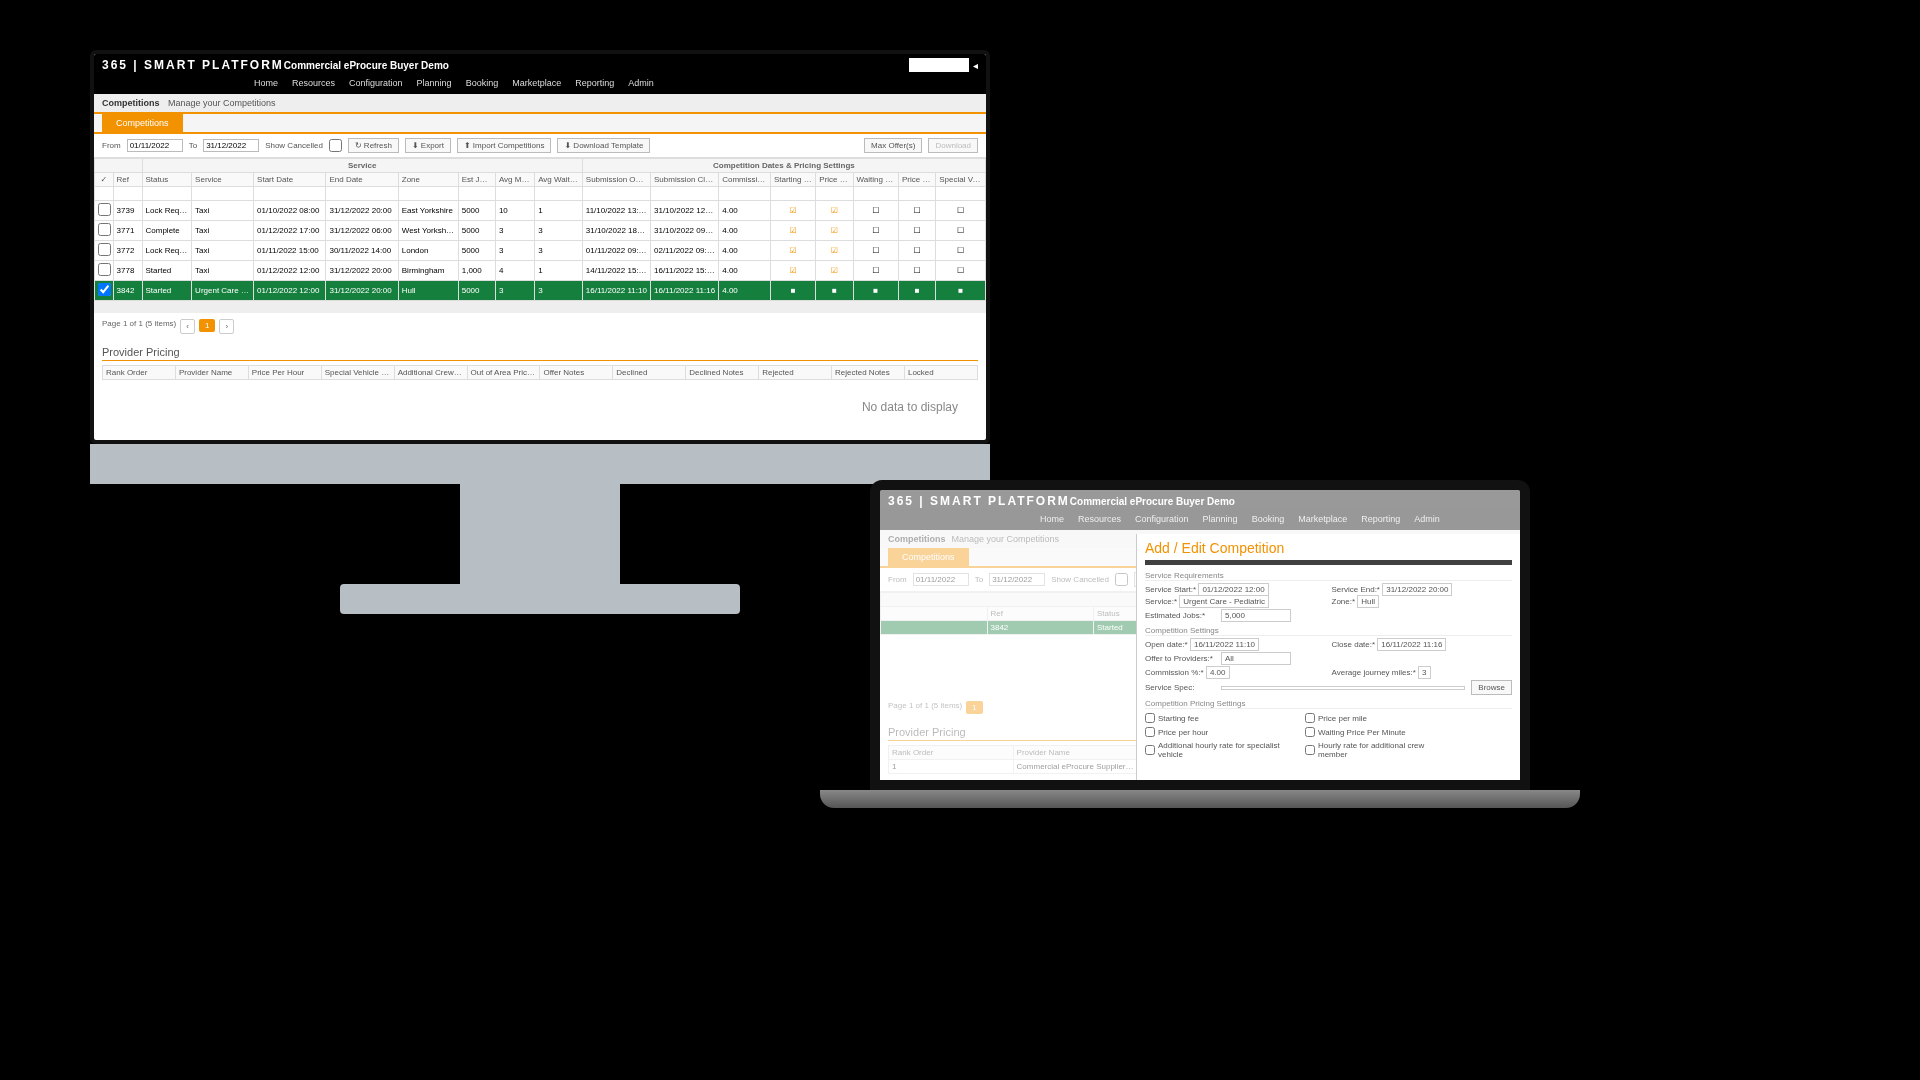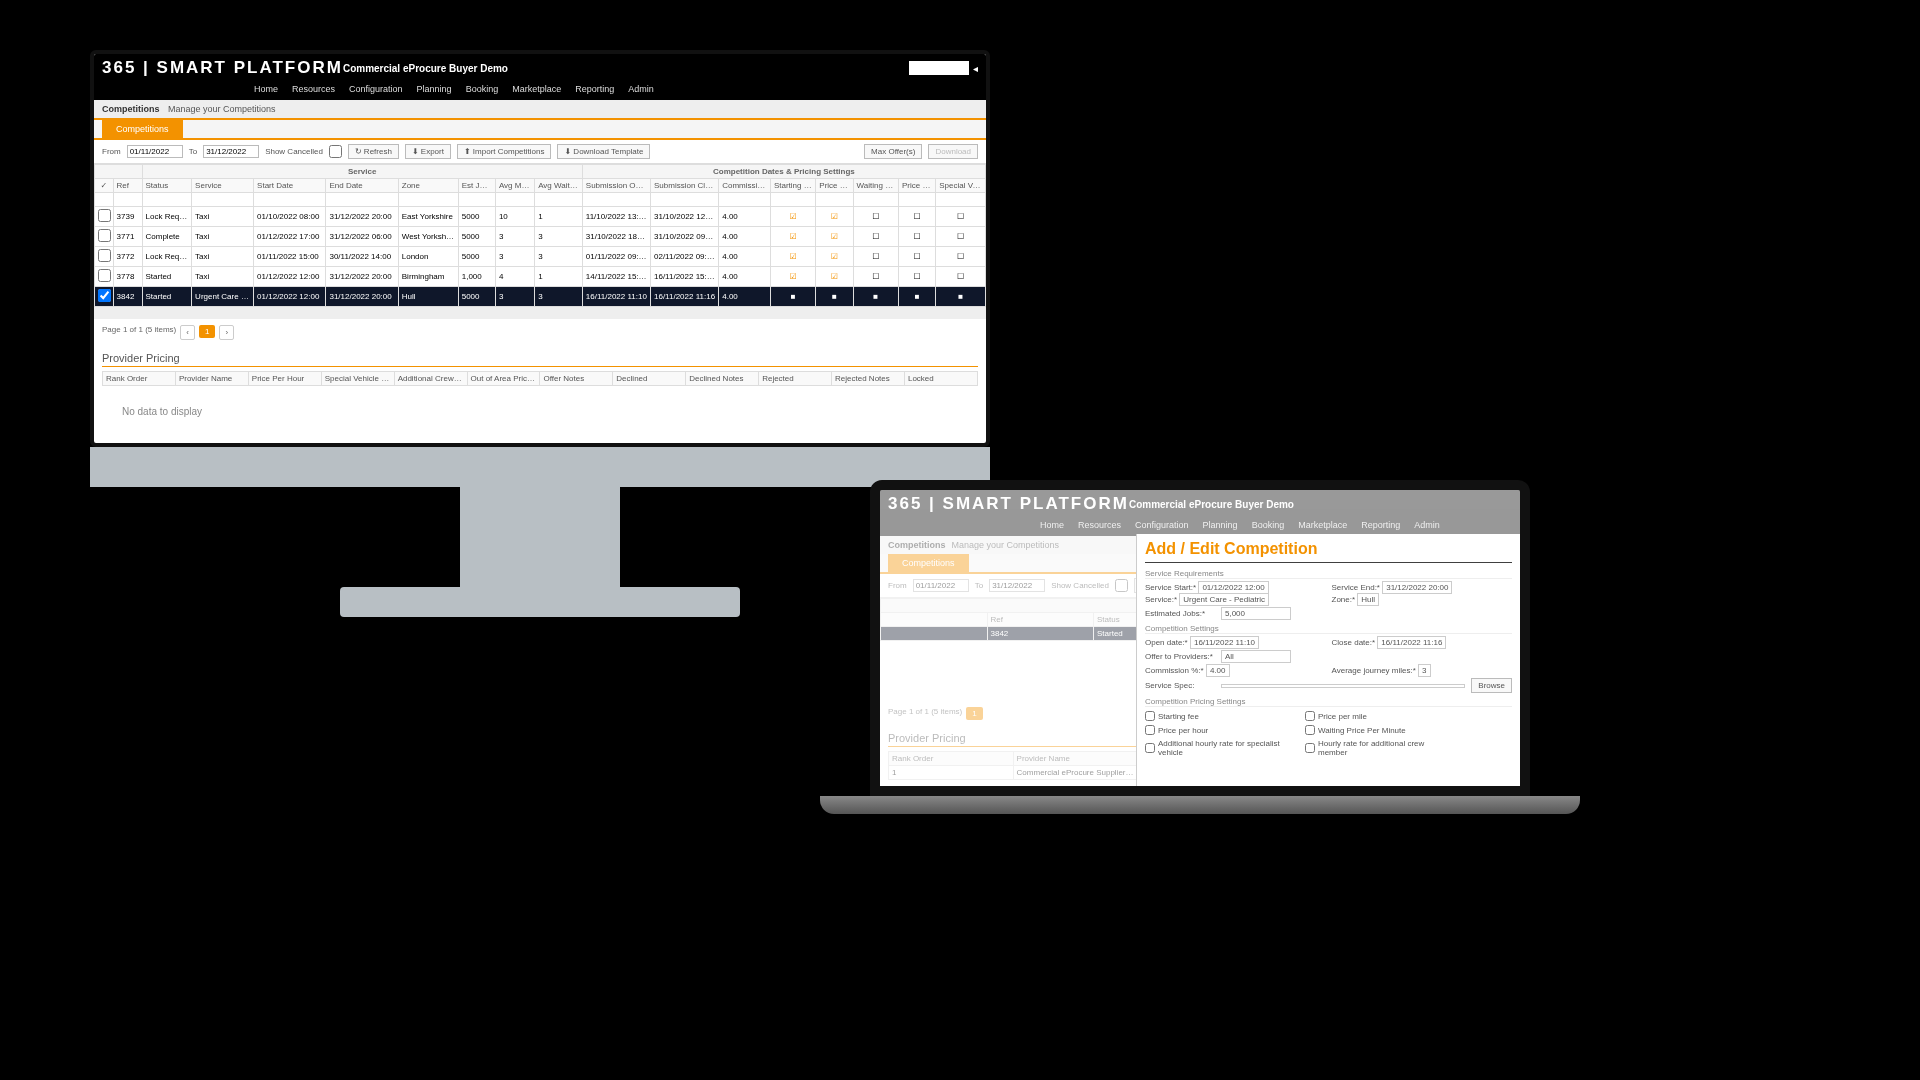--- a/index.html
+++ b/index.html
@@ -1,20 +1,20 @@
 <!DOCTYPE html>
 <html><head>
 <meta charset="utf-8">
 <style>
 *{box-sizing:border-box;margin:0;padding:0;font-family:Arial,Helvetica,sans-serif}
 body{background:#000;width:1920px;height:1080px;position:relative;overflow:hidden}
 .desktop{position:absolute;left:90px;top:50px;width:900px}
 .screen{background:#fff;border:4px solid #111;border-radius:6px;overflow:hidden}
 .header{background:#000;color:#fff;display:flex;align-items:center;padding:4px 8px;font-size:10px}
-.logo{font-weight:bold;letter-spacing:2px;font-size:17px}
+.logo{font-weight:bold;letter-spacing:2px;font-size:12px}
 .title{font-weight:bold}
 .search{background:#fff;width:60px;height:14px;margin-left:auto}
 .menu{background:#000;color:#ddd;display:flex;gap:14px;padding:2px 160px 6px;font-size:9px}
 .menu span{cursor:pointer}
 .subhdr{background:#eee;padding:4px 8px;font-size:9px;color:#555}
 .subhdr b{color:#333;margin-right:6px}
 .ohr{height:2px;background:#f39200}
 .tabrow{background:#f5f5f5;padding:0 8px;display:flex;gap:4px}
 .tab{background:#f39200;color:#fff;padding:4px 14px;font-size:9px}
 .obar{background:#f39200;height:2px}
@@ -22,39 +22,39 @@
 .toolbar input[type=text]{width:56px;font-size:8px;padding:1px 2px;border:1px solid #bbb}
 .btn{border:1px solid #bbb;background:#f8f8f8;padding:2px 6px;font-size:8px;cursor:pointer}
 .right{margin-left:auto}
 table{width:100%;border-collapse:collapse;font-size:8px;table-layout:fixed}
 th,td{border:1px solid #ddd;padding:2px 3px;text-align:left;white-space:nowrap;overflow:hidden;text-overflow:ellipsis}
 .grouphdr td{background:#f5f5f5;color:#666;font-weight:bold;text-align:center}
 th{background:#f9f9f9;font-weight:normal;color:#555}
 .filterrow input{width:100%;border:none;font-size:7px}
 .chk{text-align:center}
 tr.norm td{background:#fff}
-tr.sel td{background:#0f172a;color:#fff}
+tr.sel td{background:#15803d;color:#fff}
 .gridfoot{height:12px;background:#eee}
 .pager{padding:6px 8px;font-size:8px;color:#666;display:flex;align-items:flex-start;gap:4px}
 .pg{background:#f39200;color:#fff;padding:2px 6px;border-radius:2px}
 .pgn{border:1px solid #ccc;padding:2px 5px;border-radius:2px}
 .section{padding:6px 8px}
 .secttl{font-size:11px;color:#555;border-bottom:1px solid #f39200;padding-bottom:2px;margin-bottom:4px}
-.nodata{text-align:left;color:#888;font-size:10px;padding:20px}
+.nodata{text-align:right;color:#888;font-size:12px;padding:20px}
 .viewrow{text-align:right;padding:2px 8px;font-size:8px;color:#555;background:#f5f5f5}
 .stand{width:160px;height:100px;background:#b8bfc4;margin:0 auto}
 .base{width:400px;height:30px;background:#b8bfc4;margin:0 auto;border-radius:4px}
 .chin{height:40px;background:#b8bfc4}
 
 .laptop{position:absolute;left:870px;top:480px;width:660px}
 .lscreen{background:#fff;border:10px solid #111;border-radius:12px 12px 0 0;overflow:hidden}
 .lbase{height:18px;background:linear-gradient(#888,#555);margin:0 -50px;border-radius:0 0 14px 14px}
 .dim{opacity:0.4;pointer-events:none;font-size:8px}
 .modal{position:absolute;right:0;top:44px;bottom:0;width:60%;background:#fff;font-size:8px;color:#555;padding:6px 8px;border-left:1px solid #ccc;overflow:hidden}
-.mtitle{color:#f39200;font-size:16px;font-weight:bold;border-bottom:1px solid #404040;padding-bottom:4px;margin-bottom:6px}
+.mtitle{color:#f39200;font-size:14px;font-weight:normal;border-bottom:5px solid #404040;padding-bottom:4px;margin-bottom:6px}
 .fsec{color:#888;font-size:8px;margin:4px 0;border-bottom:1px solid #eee}
 .frow{display:flex;gap:6px;margin:3px 0;align-items:center}
 .lbl{width:70px;color:#555}
 .fld{border:1px solid #ccc;padding:1px 3px;min-width:70px;font-size:8px;background:#fff}
 .col{flex:1}
 .cks{display:flex;flex-wrap:wrap;gap:4px 20px}
 .ck{display:flex;align-items:center;gap:3px;width:140px}
 .ck input{width:10px;height:10px}
 .lwrap{position:relative}
 </style>

